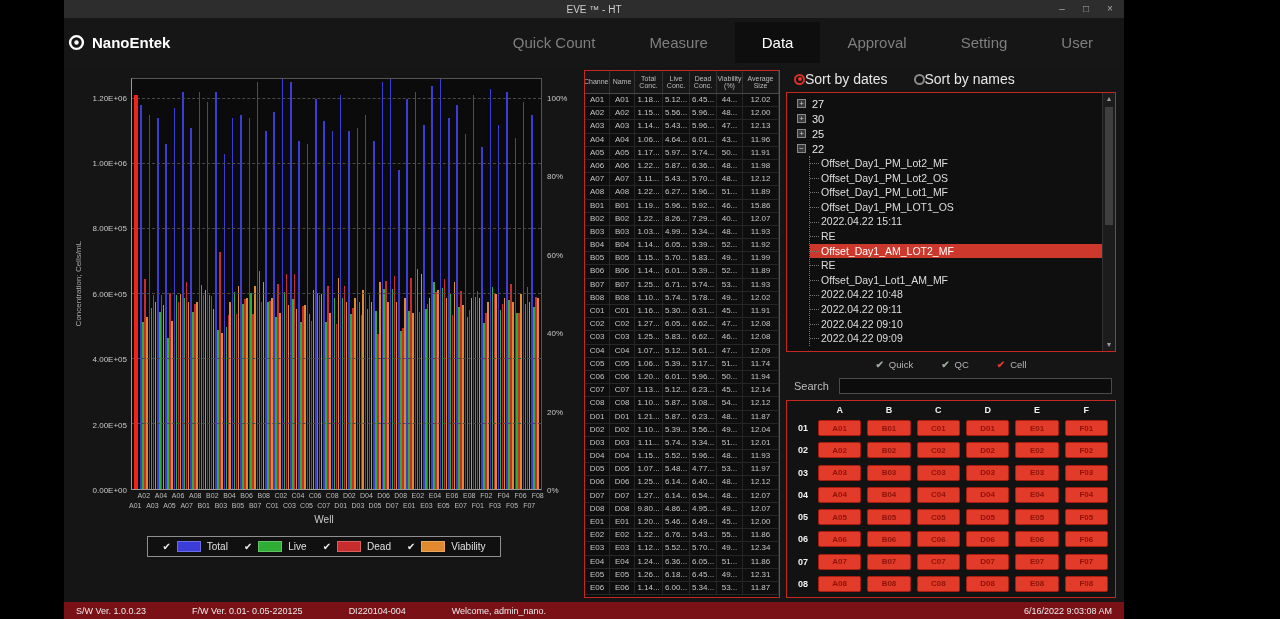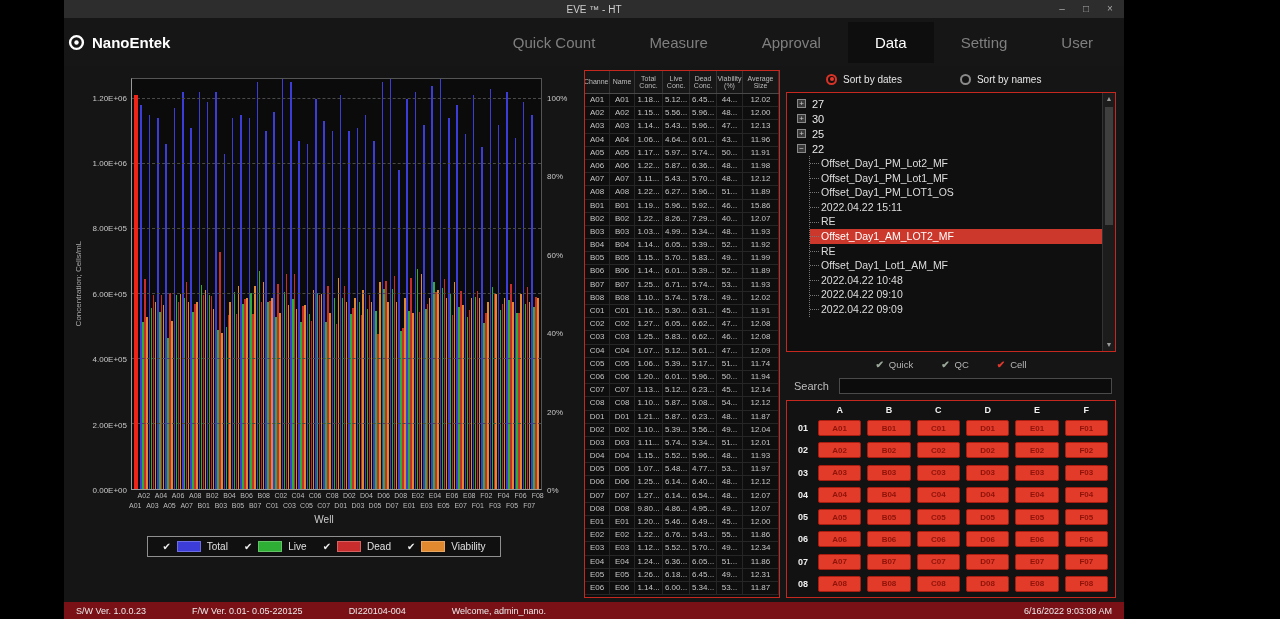--- a/index.html
+++ b/index.html
@@ -59,21 +59,21 @@
         display:flex; align-items:center; justify-content:center; line-height:1.05; overflow:hidden; padding:0 1px; }
   .tbody { flex:1; overflow:hidden; }
   .tr { display:grid; grid-template-columns:25px 25px 28px 27px 27px 26px 1fr; height:13.2px;
         border-bottom:1px solid #262626; }
   .td { color:#c6c6c6; font-size:8px; text-align:center; border-right:1px solid #262626;
         line-height:12.5px; overflow:hidden; white-space:nowrap; }
 
   
   .right-panel { width:330px; flex:0 0 auto; display:flex; flex-direction:column; }
   .sort-row { height:18px; display:flex; align-items:center; gap:26px; padding-left:8px; }
-  .sort-option { display:flex; align-items:center; gap:6px; color:#e6e6e6; font-size:10px; cursor:default;margin-left:32px; }
+  .sort-option { display:flex; align-items:center; color:#e6e6e6; font-size:14px; cursor:default; }
   .radio { width:11px; height:11px; border-radius:50%; border:2px solid #8a8a8a; position:relative; background:#111; }
   .radio.selected { border-color:#d93327; }
   .radio.selected::after { content:''; position:absolute; left:1.5px; top:1.5px; width:4px; height:4px;
                            border-radius:50%; background:#e6392c; }
 
   .tree-panel { margin-top:4px; height:260px; border:1px solid #c4281e; background:#0f0f0f;
                 display:flex; overflow:hidden; }
   .tree-content { flex:1; padding:3px 0 0 10px; overflow:hidden; }
   .tree-group-row { display:flex; align-items:center; gap:6px; height:15px; color:#e8e8e8; font-size:11px; }
   .expander { width:9px; height:9px; background:#3a3a3a; border:1px solid #8a8a8a; color:#cccccc;
@@ -131,22 +131,22 @@
     <div class="brand">
       <svg width="17" height="17" viewBox="0 0 17 17">
         <circle cx="8.5" cy="8.5" r="6.4" fill="none" stroke="#ffffff" stroke-width="2.4"></circle>
         <circle cx="8.5" cy="8.5" r="2.2" fill="#ffffff"></circle>
       </svg>
       <span>NanoEntek</span>
     </div>
     <div class="nav" id="nav">
         <div class="nav-tab">Quick Count</div>
         <div class="nav-tab">Measure</div>
+        <div class="nav-tab active">Data</div>
         <div class="nav-tab">Approval</div>
-        <div class="nav-tab active">Data</div>
         <div class="nav-tab">Setting</div>
         <div class="nav-tab">User</div>
       </div>
   </div>
 
   <div class="main">
 
     <div class="chart-panel">
       <div class="chart-area">
         <div class="y-title">
@@ -929,28 +929,30 @@
             <div class="tree-group-row">
               <span class="expander">+</span>
               <span>25</span>
             </div>
             <div class="tree-group-row">
               <span class="expander">−</span>
               <span>22</span>
             </div>
             <div class="tree-children">
               <div class="tree-item">Offset_Day1_PM_Lot2_MF</div>
+              <div class="tree-item">Offset_Day1_PM_Lot2_OS</div>
               <div class="tree-item">Offset_Day1_PM_Lot1_MF</div>
               <div class="tree-item">Offset_Day1_PM_LOT1_OS</div>
               <div class="tree-item">2022.04.22 15:11</div>
               <div class="tree-item">RE</div>
               <div class="tree-item selected">Offset_Day1_AM_LOT2_MF</div>
               <div class="tree-item">RE</div>
               <div class="tree-item">Offset_Day1_Lot1_AM_MF</div>
               <div class="tree-item">2022.04.22 10:48</div>
+              <div class="tree-item">2022.04.22 09:11</div>
               <div class="tree-item">2022.04.22 09:10</div>
               <div class="tree-item">2022.04.22 09:09</div>
             </div>
           </div>
         <div class="tree-scroll">
           <div class="scroll-btn">▲</div>
           <div class="scroll-track">
             <div class="scroll-thumb"></div>
           </div>
           <div class="scroll-btn">▼</div>

